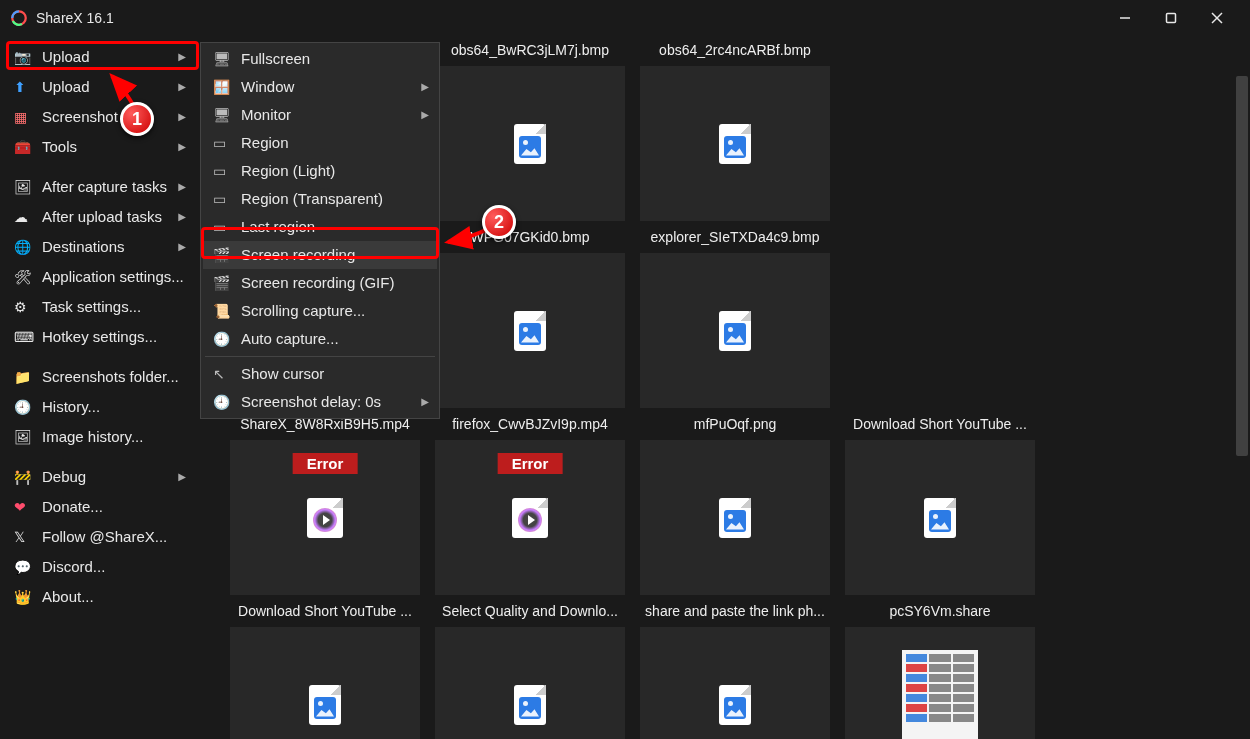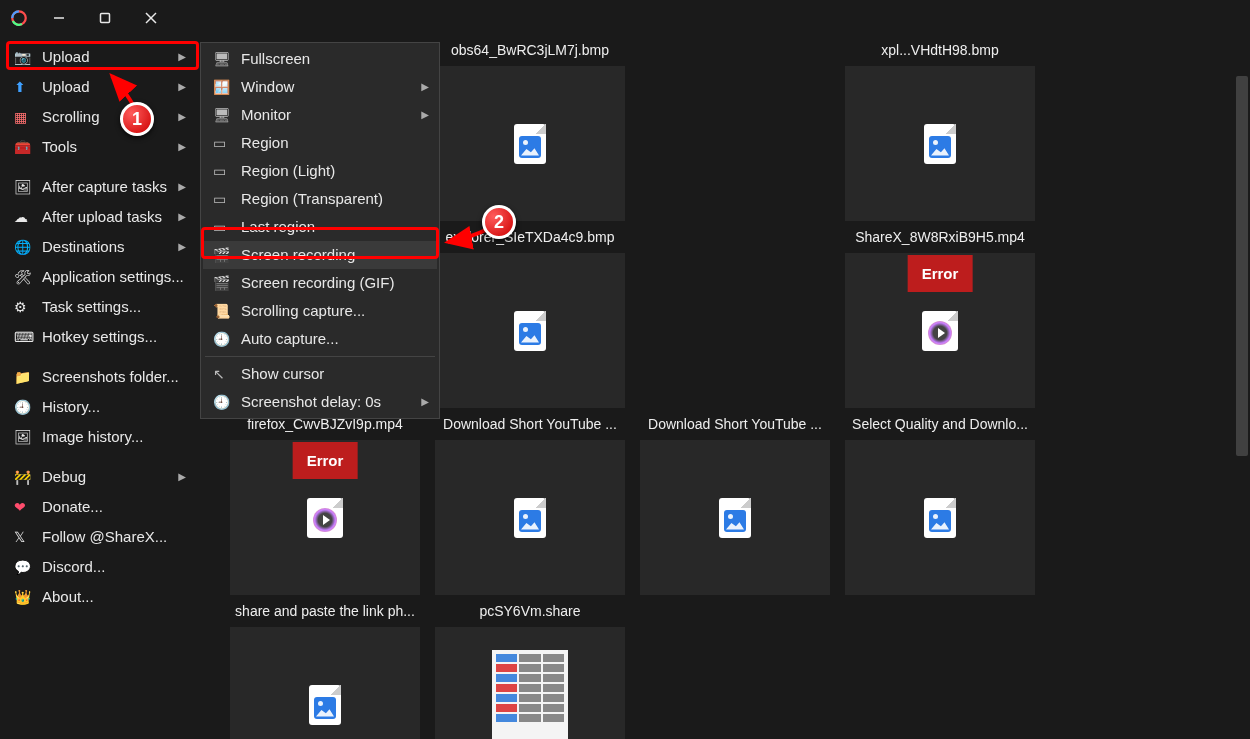--- a/index.html
+++ b/index.html
@@ -41,21 +41,21 @@
 .thumb { width: 190px; height: 155px; background: #282828; display: flex; align-items: center; justify-content: center; position: relative; }
 .generic-icon { width: 32px; height: 40px; background: #fff; border-radius: 3px 3px 3px 3px; position: relative; display: flex; align-items: flex-end; justify-content: center; }
 .generic-icon::before { content: ''; position: absolute; top: 0; right: 0; width: 10px; height: 10px; background: linear-gradient(135deg, transparent 49%, #ccc 50%); }
 .generic-icon .pic { width: 22px; height: 22px; background: #2c7be5; margin-bottom: 6px; border-radius: 3px; position: relative; }
 .generic-icon .pic::before { content: ''; position: absolute; top: 4px; left: 4px; width: 5px; height: 5px; background: #fff; border-radius: 50%; opacity: 0.9; }
 .generic-icon .pic::after { content: ''; position: absolute; bottom: 2px; left: 2px; right: 2px; height: 8px; background: #fff; opacity: 0.9; clip-path: polygon(0 100%, 30% 20%, 55% 60%, 75% 10%, 100% 100%); }
 .play-icon { width: 36px; height: 40px; background: #fff; border-radius: 3px; display: flex; align-items: center; justify-content: center; position: relative; }
 .play-icon::before { content: ''; position: absolute; top: 0; right: 0; width: 10px; height: 10px; background: linear-gradient(135deg, transparent 49%, #ccc 50%); }
 .play-circle { width: 24px; height: 24px; border-radius: 50%; background: radial-gradient(circle, #444 40%, #c77dff 60%, #ffb84d 100%); display: flex; align-items: center; justify-content: center; margin-top: 4px; }
 .play-circle::after { content: ''; width: 0; height: 0; border-left: 7px solid #fff; border-top: 5px solid transparent; border-bottom: 5px solid transparent; margin-left: 2px; }
-.error-badge { position: absolute; top: 2px; left: 50%; transform: translateX(-50%); background: #bd1d1d; color: #fff; font-weight: bold; font-size: 15px; padding: 10px 14px; }
+.error-badge { position: absolute; top: 13px; left: 50%; transform: translateX(-50%); background: #bd1d1d; color: #fff; font-weight: bold; font-size: 15px; padding: 2px 14px; }
 .screenshot-thumb { width: 76px; height: 110px; background: #f4f4f4; display: flex; flex-direction: column; font-size: 5px; padding: 4px; gap: 2px; }
 .screenshot-thumb .line { height: 8px; display: flex; gap: 2px; }
 .screenshot-thumb .blk { background: #888; flex: 1; }
 .screenshot-thumb .blk.red { background: #d44; }
 .screenshot-thumb .blk.blu { background: #48d; }
 
 
 .scrollbar-track { position: absolute; right: 2px; top: 40px; width: 14px; bottom: 4px; background: #1a1a1a; }
 .scrollbar-thumb { position: absolute; right: 2px; top: 40px; width: 12px; height: 380px; background: #404040; border-radius: 2px; }
 </style>
@@ -63,20 +63,21 @@
 <body>
 
 <div class="titlebar">
   <span class="logo">
     <svg viewBox="0 0 24 24" width="18" height="18">
         <circle cx="12" cy="12" r="9" fill="none" stroke="#ff4d4d" stroke-width="3"></circle>
         <circle cx="12" cy="12" r="9" fill="none" stroke="#4dff88" stroke-width="3" stroke-dasharray="14 42" stroke-dashoffset="-10"></circle>
         <circle cx="12" cy="12" r="9" fill="none" stroke="#4d9dff" stroke-width="3" stroke-dasharray="14 42" stroke-dashoffset="-28"></circle>
       </svg>
   </span>
+  <span class="title">ShareX 16.1</span>
   <div class="window-controls">
     <div class="win-btn">
         <svg width="12" height="12">
           <line x1="1" y1="6" x2="11" y2="6" stroke="#e8e8e8" stroke-width="1.5"></line>
         </svg>
       </div>
     <div class="win-btn">
         <svg width="12" height="12">
           <rect x="1.5" y="1.5" width="9" height="9" fill="none" stroke="#e8e8e8" stroke-width="1.5" rx="1"></rect>
         </svg>
@@ -98,21 +99,21 @@
         <span>Upload</span>
         <span class="arrow">▶</span>
       </div>
       <div class="sidebar-item">
         <span class="s-icon" style="color: rgb(63, 160, 255);">⬆</span>
         <span>Upload</span>
         <span class="arrow">▶</span>
       </div>
       <div class="sidebar-item">
         <span class="s-icon" style="color: rgb(255, 112, 112);">▦</span>
-        <span>Scrolling</span>
+        <span>Screenshot</span>
         <span class="arrow">▶</span>
       </div>
       <div class="sidebar-item">
         <span class="s-icon">🧰</span>
         <span>Tools</span>
         <span class="arrow">▶</span>
       </div>
       <div class="sidebar-sep"></div>
       <div class="sidebar-item">
         <span class="s-icon">🖼</span>
@@ -182,20 +183,28 @@
       <div class="file-item">
         <div class="file-name">obs64_eq1e5cOF2C.bmp</div>
         <div class="thumb">
           <div class="generic-icon">
             <div class="pic"></div>
           </div>
         </div>
       </div>
       <div class="file-item">
         <div class="file-name">obs64_BwRC3jLM7j.bmp</div>
+        <div class="thumb">
+          <div class="generic-icon">
+            <div class="pic"></div>
+          </div>
+        </div>
+      </div>
+      <div class="file-item">
+        <div class="file-name">obs64_2rc4ncARBf.bmp</div>
         <div class="thumb">
           <div class="generic-icon">
             <div class="pic"></div>
           </div>
         </div>
       </div>
       <div class="file-item">
         <div class="file-name"></div>
       </div>
       <div class="file-item">
@@ -233,20 +242,28 @@
             <div class="play-circle"></div>
           </div>
         </div>
       </div>
       <div class="file-item">
         <div class="file-name">firefox_CwvBJZvI9p.mp4</div>
         <div class="thumb">
           <div class="error-badge">Error</div>
           <div class="play-icon">
             <div class="play-circle"></div>
+          </div>
+        </div>
+      </div>
+      <div class="file-item">
+        <div class="file-name">mfPuOqf.png</div>
+        <div class="thumb">
+          <div class="generic-icon">
+            <div class="pic"></div>
           </div>
         </div>
       </div>
       <div class="file-item">
         <div class="file-name">Download Short YouTube ...</div>
         <div class="thumb">
           <div class="generic-icon">
             <div class="pic"></div>
           </div>
         </div>

